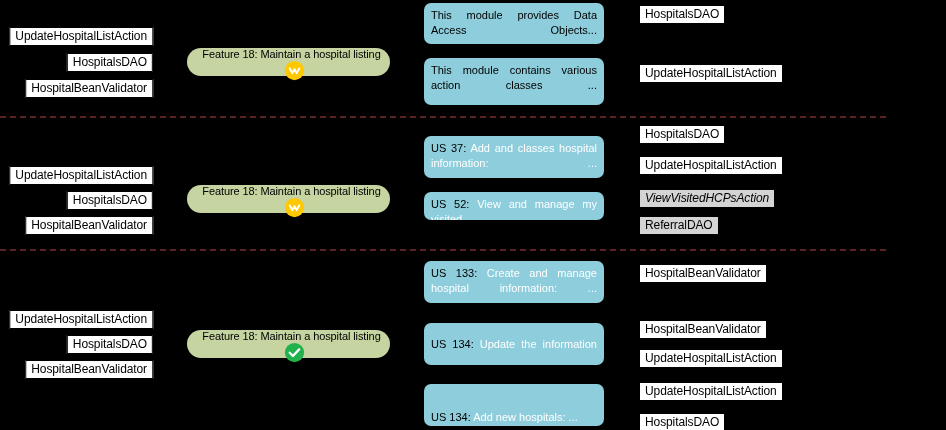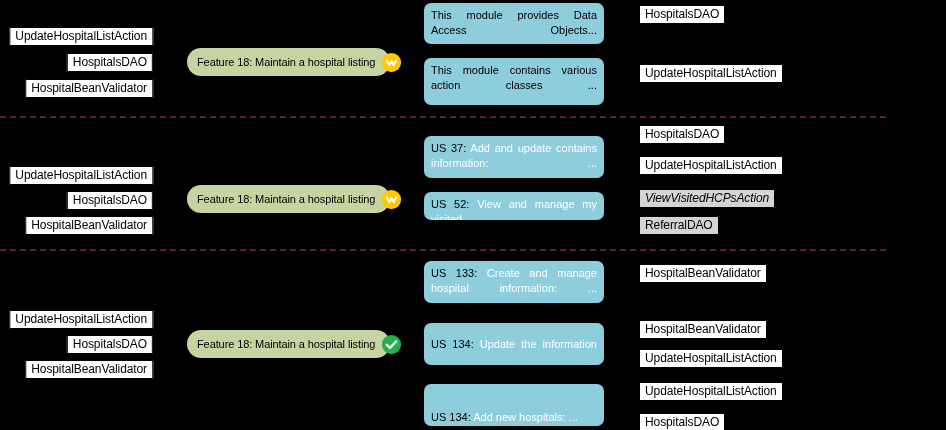--- a/index.html
+++ b/index.html
@@ -35,20 +35,21 @@
   
   .pill{
     position:absolute;
     background:#c5d4a0;
     border-radius:14px;
     height:28px;
     display:flex;
     align-items:center;
     padding:0 4px 0 10px;
     box-sizing:border-box;
+    flex-direction:column;
   }
   .pill .ptext{
     font-size:11px;
     color:#000;
     white-space:nowrap;
     letter-spacing:-0.1px;
   }
   .badge{
     width:21px;height:21px;border-radius:50%;
     margin-left:6px;flex:0 0 auto;
@@ -112,21 +113,21 @@
     <span class="ptext">Feature 18: Maintain a hospital listing</span>
     <svg class="badge" viewBox="0 0 24 24">
       <circle cx="12" cy="12" r="11" fill="#ffc800"></circle>
       <path d="M6.5 9.5 L9.5 15 L12 10.5 L14.5 15 L17.5 9.5" fill="none" stroke="#ffffff" stroke-width="2.2" stroke-linecap="round" stroke-linejoin="round"></path>
     </svg>
   </div>
 
   <div class="bluebox" style="left:424px;top:136px;width:180px;height:42px;">
     <span class="just">
       <span class="pfx">US 37: </span>
-      <span class="body">Add and update contains information: ...</span>
+      <span class="body">Add and classes hospital information: ...</span>
     </span>
   </div>
   <div class="bluebox" style="left:424px;top:192px;width:180px;height:28px;">
     <span class="just">
       <span class="pfx">US 52: </span>
       <span class="body">View and manage my visited...</span>
     </span>
   </div>
 
   <div class="clsbox" style="left:639px;top:125px;">HospitalsDAO</div>

